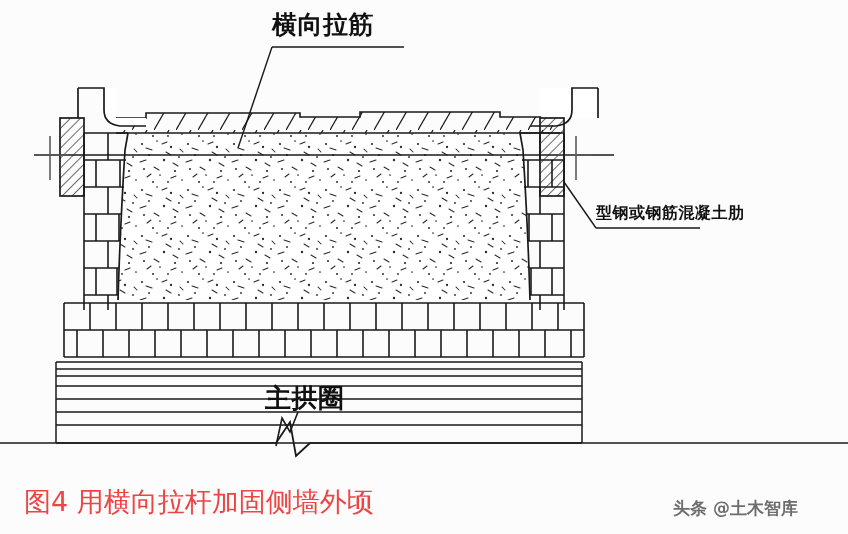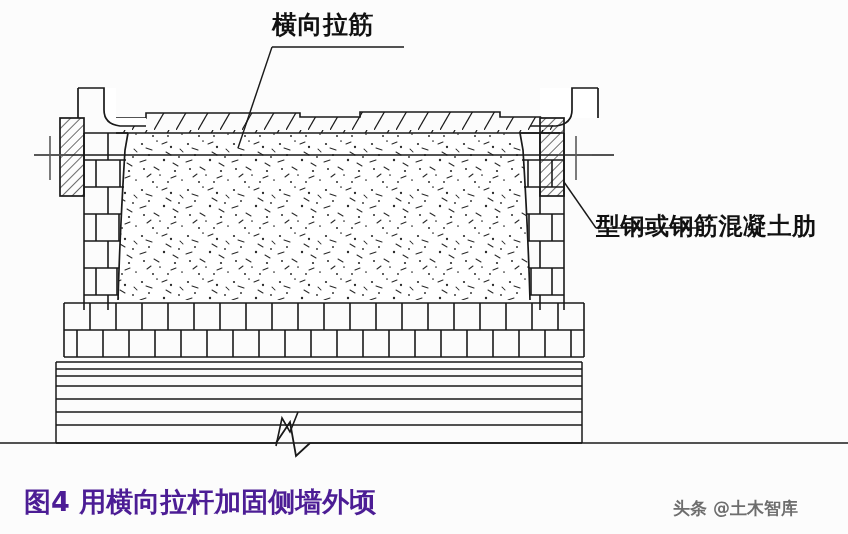--- a/index.html
+++ b/index.html
@@ -10,26 +10,26 @@
   }
   #stage{position:absolute;inset:0;border-radius:20px;}
   svg#dwg{position:absolute;left:0;top:0;width:848px;height:534px;}
 
   .lbl{
     position:absolute;color:#111;font-weight:bold;
     font-family:"DejaVu Sans","Liberation Sans",sans-serif;
     white-space:nowrap;letter-spacing:0.5px;
   }
   #label-tie{left:272px;top:8px;font-size:25px;}
-  #label-rib{left:596px;top:203px;font-size:24px;margin-top:7px;}
+  #label-rib{left:596px;top:203px;font-size:16px;}
   #label-arch{left:265px;top:381px;font-size:26px;}
 
   #caption{
-    position:absolute;left:24px;top:484px;font-size:27px;font-weight:bold;
-    color:#4c1d95;white-space:nowrap;
+    position:absolute;left:24px;top:484px;font-size:27px;font-weight:normal;
+    color:#ef4444;white-space:nowrap;
     font-family:"DejaVu Sans","Liberation Sans",sans-serif;
   }
   #watermark{
     position:absolute;left:673px;top:497px;font-size:17px;font-weight:bold;
     color:#6e6e6e;white-space:nowrap;
     font-family:"DejaVu Sans","Liberation Sans",sans-serif;
     text-align:right;
   }
 </style>
 </head>
@@ -253,18 +253,19 @@
         <path d="M298,412 L290,432 L282,418 L276,446"></path>
       </g>
 
     </g>
   </svg>
 
   <div class="lbl" id="label-tie">横向拉筋</div>
 
   <div class="lbl" id="label-rib">型钢或钢筋混凝土肋</div>
 
+  <div class="lbl" id="label-arch">主拱圈</div>
 
   <div id="caption">图4 用横向拉杆加固侧墙外顷</div>
 
   <div id="watermark">头条 @土木智库</div>
 
 </div>
 
 </body></html>

